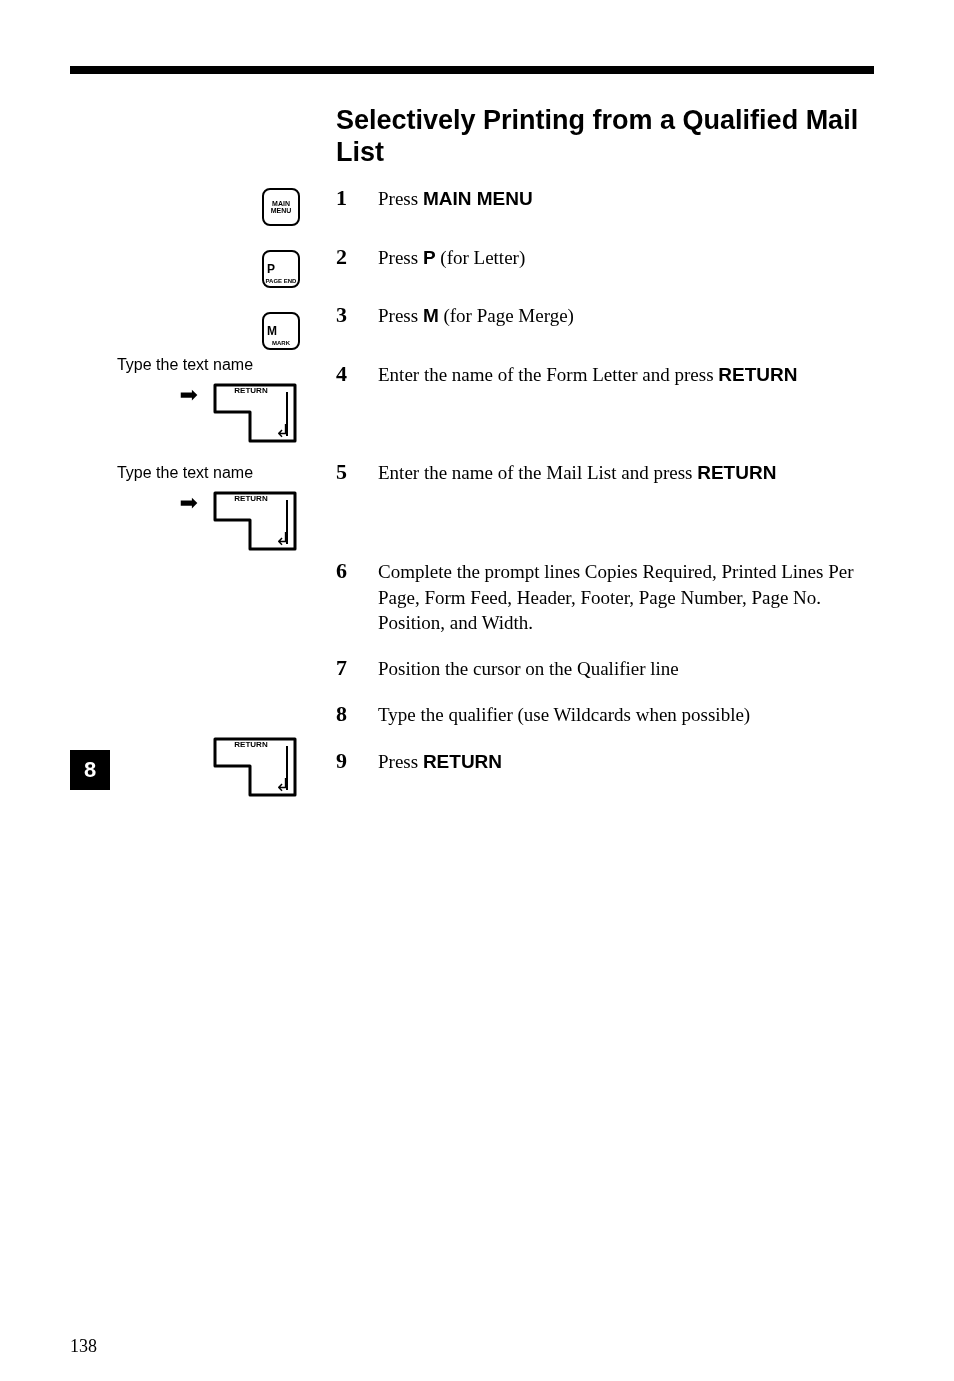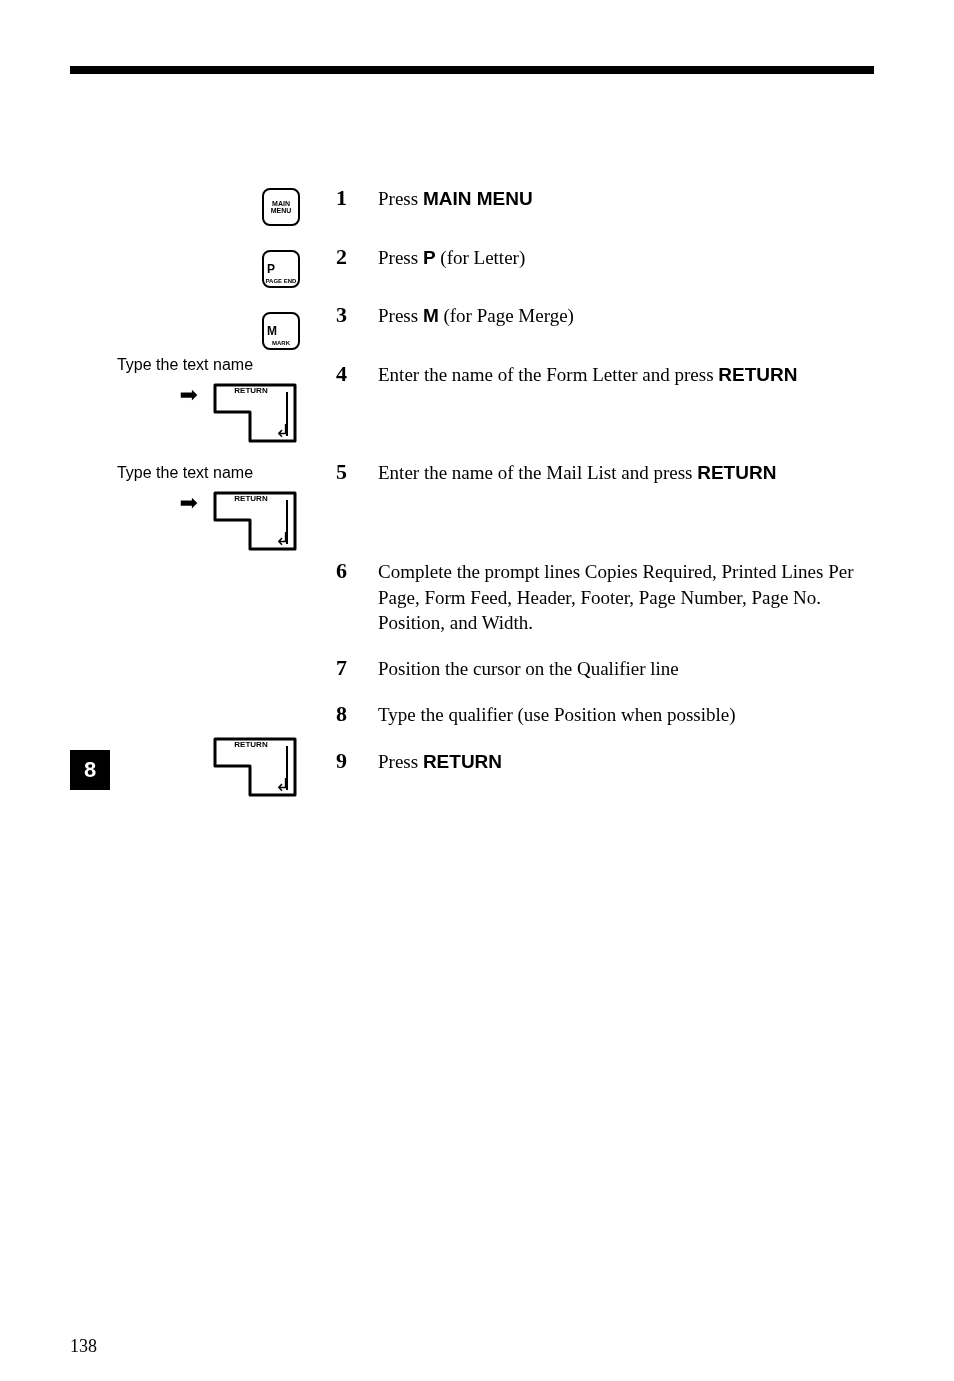--- a/index.html
+++ b/index.html
@@ -178,20 +178,21 @@
     line-height: 1;
   }
 </style>
 </head>
 <body>
 
 <div class="page">
 
   <div class="top-rule"></div>
 
+  <div class="title">Selectively Printing from a Qualified Mail List</div>
 
   <div class="left-col">
 
     <div class="key-row" style="margin-top:4px;">
       <div class="small-key">
         <span>MAIN</span>
         <span>MENU</span>
       </div>
     </div>
 
@@ -301,21 +302,21 @@
     <div class="step" style="margin-bottom:18px;">
       <div class="step-num">7</div>
       <div class="step-text">
         <span>Position the cursor on the Qualifier line</span>
       </div>
     </div>
 
     <div class="step" style="margin-bottom:18px;">
       <div class="step-num">8</div>
       <div class="step-text">
-        <span>Type the qualifier (use Position when possible)</span>
+        <span>Type the qualifier (use Wildcards when possible)</span>
       </div>
     </div>
 
     <div class="step">
       <div class="step-num">9</div>
       <div class="step-text">
         <span>Press </span><span class="bold-sans">RETURN</span><span></span>
       </div>
     </div>
 

